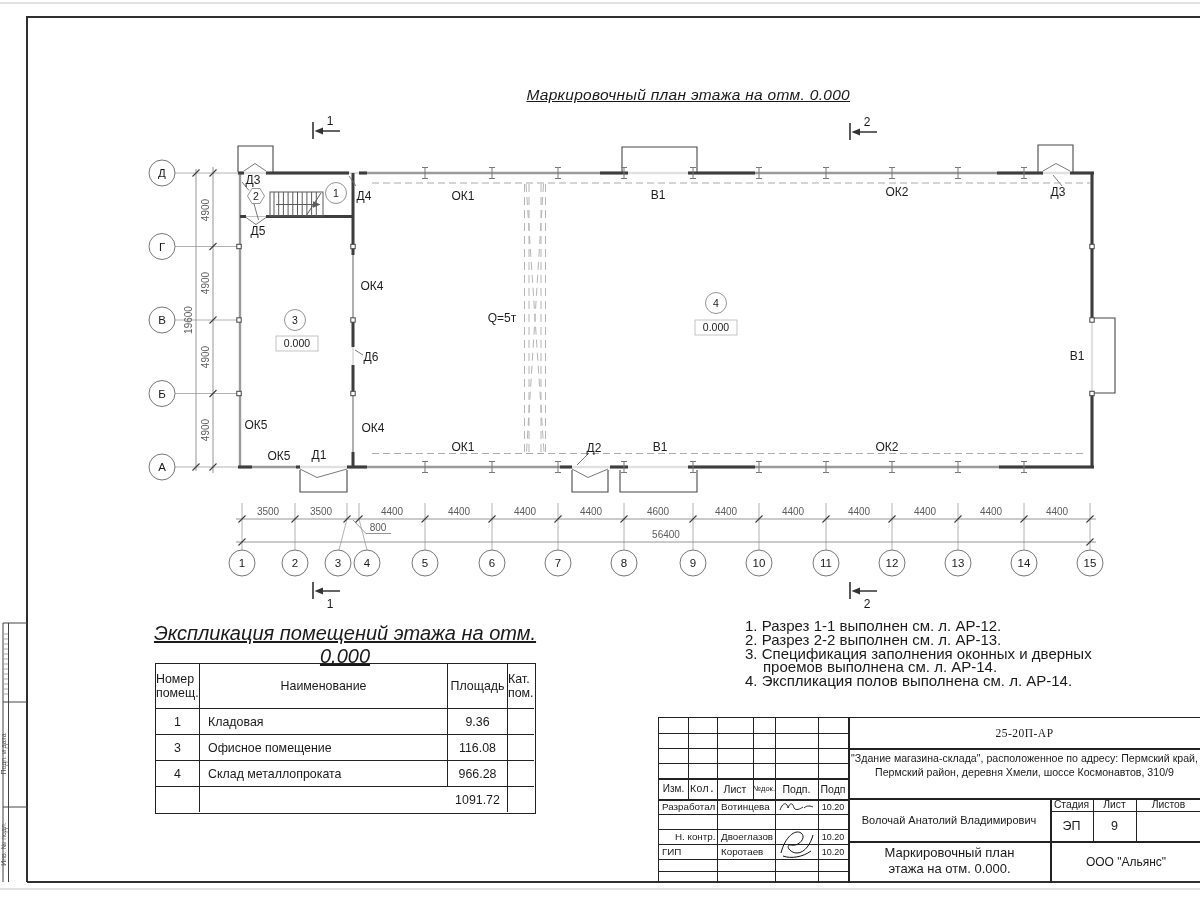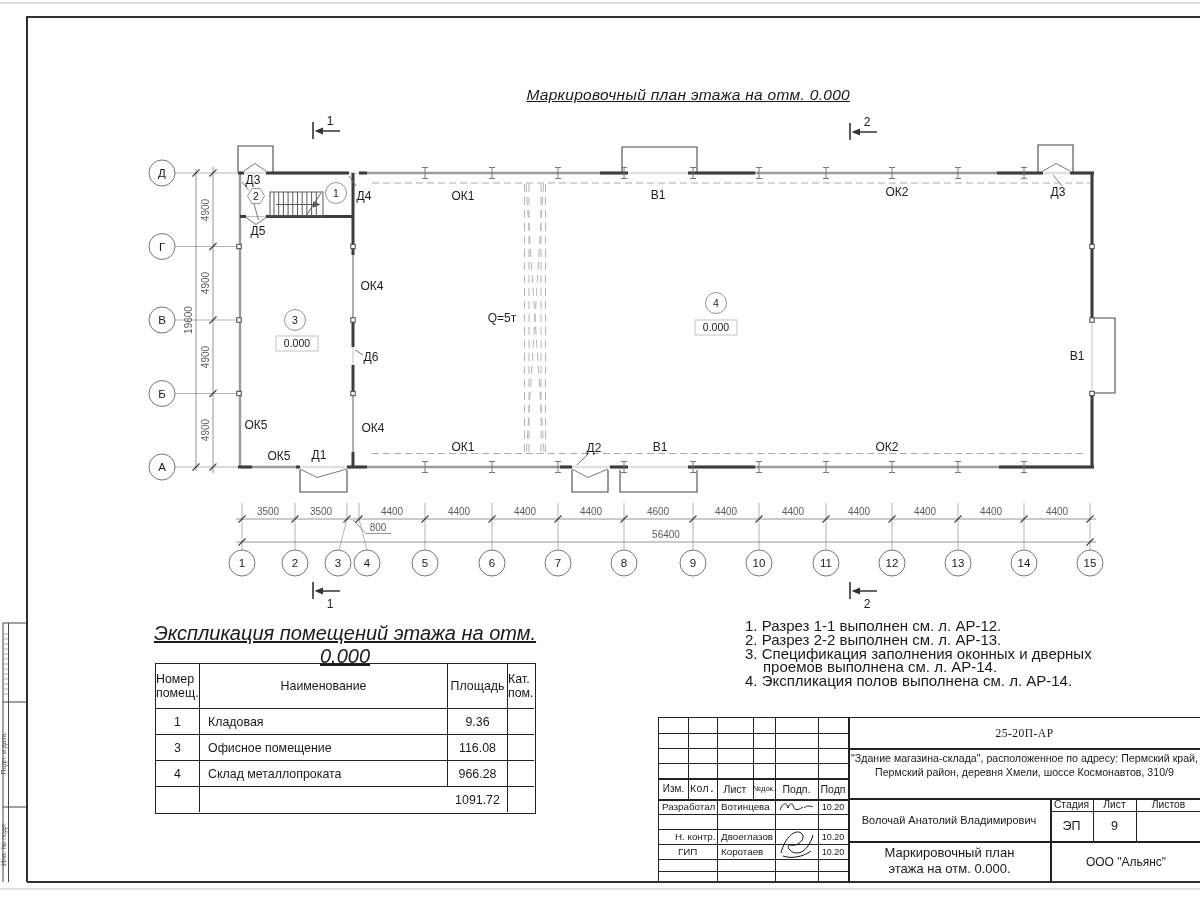--- a/index.html
+++ b/index.html
@@ -373,21 +373,21 @@
   <div class="txt" style="left:159px;top:60px;width:30px;height:21px;font-size:10.5px;">Подп</div>
 
   <div class="txt" style="left:1px;top:81px;width:57px;height:15px;font-size:9.8px;justify-content:flex-start;padding-left:2px;">Разработал</div>
   <div class="txt" style="left:58px;top:81px;width:58px;height:15px;font-size:9.8px;justify-content:flex-start;padding-left:4px;">Вотинцева</div>
   <div class="txt" style="left:159px;top:81px;width:30px;height:15px;font-size:9px;">10.20</div>
 
   <div class="txt" style="left:1px;top:111px;width:57px;height:15px;font-size:9.8px;justify-content:flex-start;padding-left:15px;">Н. контр.</div>
   <div class="txt" style="left:58px;top:111px;width:58px;height:15px;font-size:9.8px;justify-content:flex-start;padding-left:4px;">Двоеглазов</div>
   <div class="txt" style="left:159px;top:111px;width:30px;height:15px;font-size:9px;">10.20</div>
 
-  <div class="txt" style="left:1px;top:126px;width:57px;height:15px;font-size:9.8px;justify-content:flex-start;padding-left:18px;">ГИП</div>
+  <div class="txt" style="left:1px;top:126px;width:57px;height:15px;font-size:9.8px;justify-content:flex-start;padding-left:2px;">ГИП</div>
   <div class="txt" style="left:58px;top:126px;width:58px;height:15px;font-size:9.8px;justify-content:flex-start;padding-left:4px;">Коротаев</div>
   <div class="txt" style="left:159px;top:126px;width:30px;height:15px;font-size:9px;">10.20</div>
 
   <svg class="abs" style="left:117px;top:81px;" width="41" height="15">
     <path d="M4,11 C7,3 11,3 12,9 C14,3 17,4 18,9 C20,12 24,10 27,8 M28,9 C31,6 35,7 37,8" stroke="#111" stroke-width=".9" fill="none"></path>
   </svg>
   <svg class="abs" style="left:116px;top:105px;" width="43" height="37">
     <path d="M6,30 C10,14 20,6 26,10 C32,14 24,24 16,22 C10,21 14,30 22,30 C30,30 36,20 38,12 M8,33 C16,36 28,34 36,28" stroke="#111" stroke-width="1" fill="none"></path>
   </svg>
 

